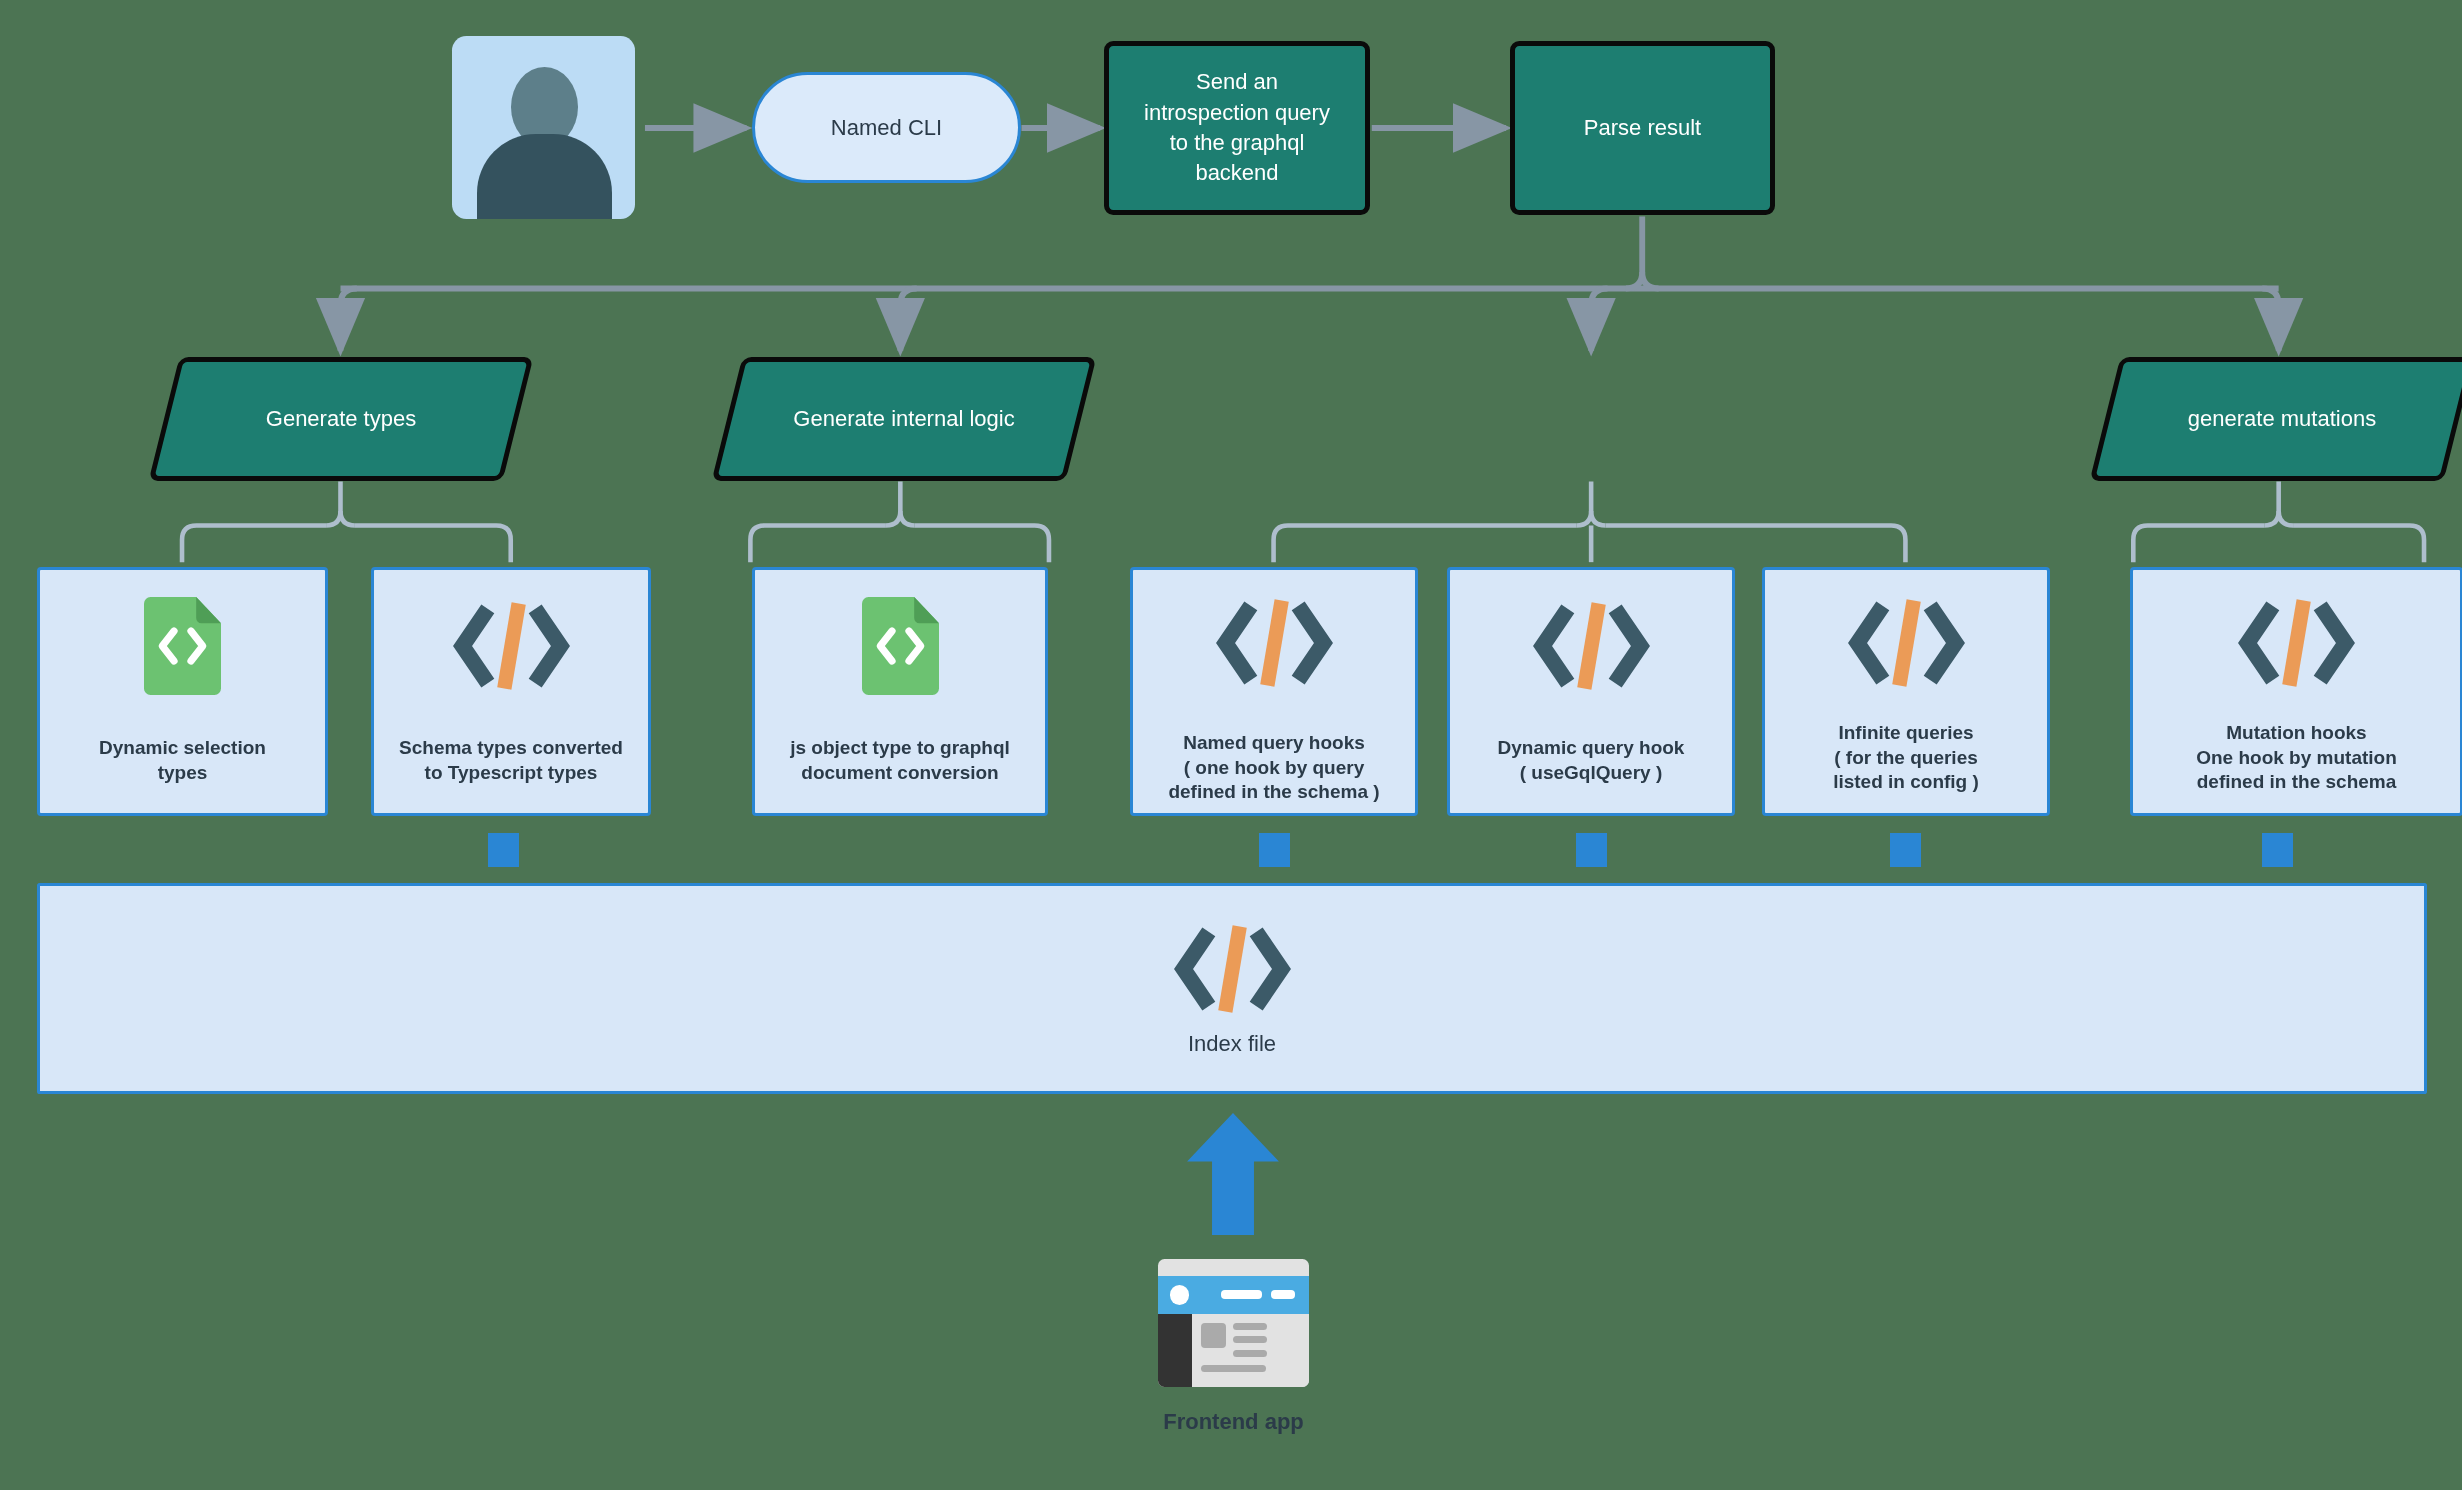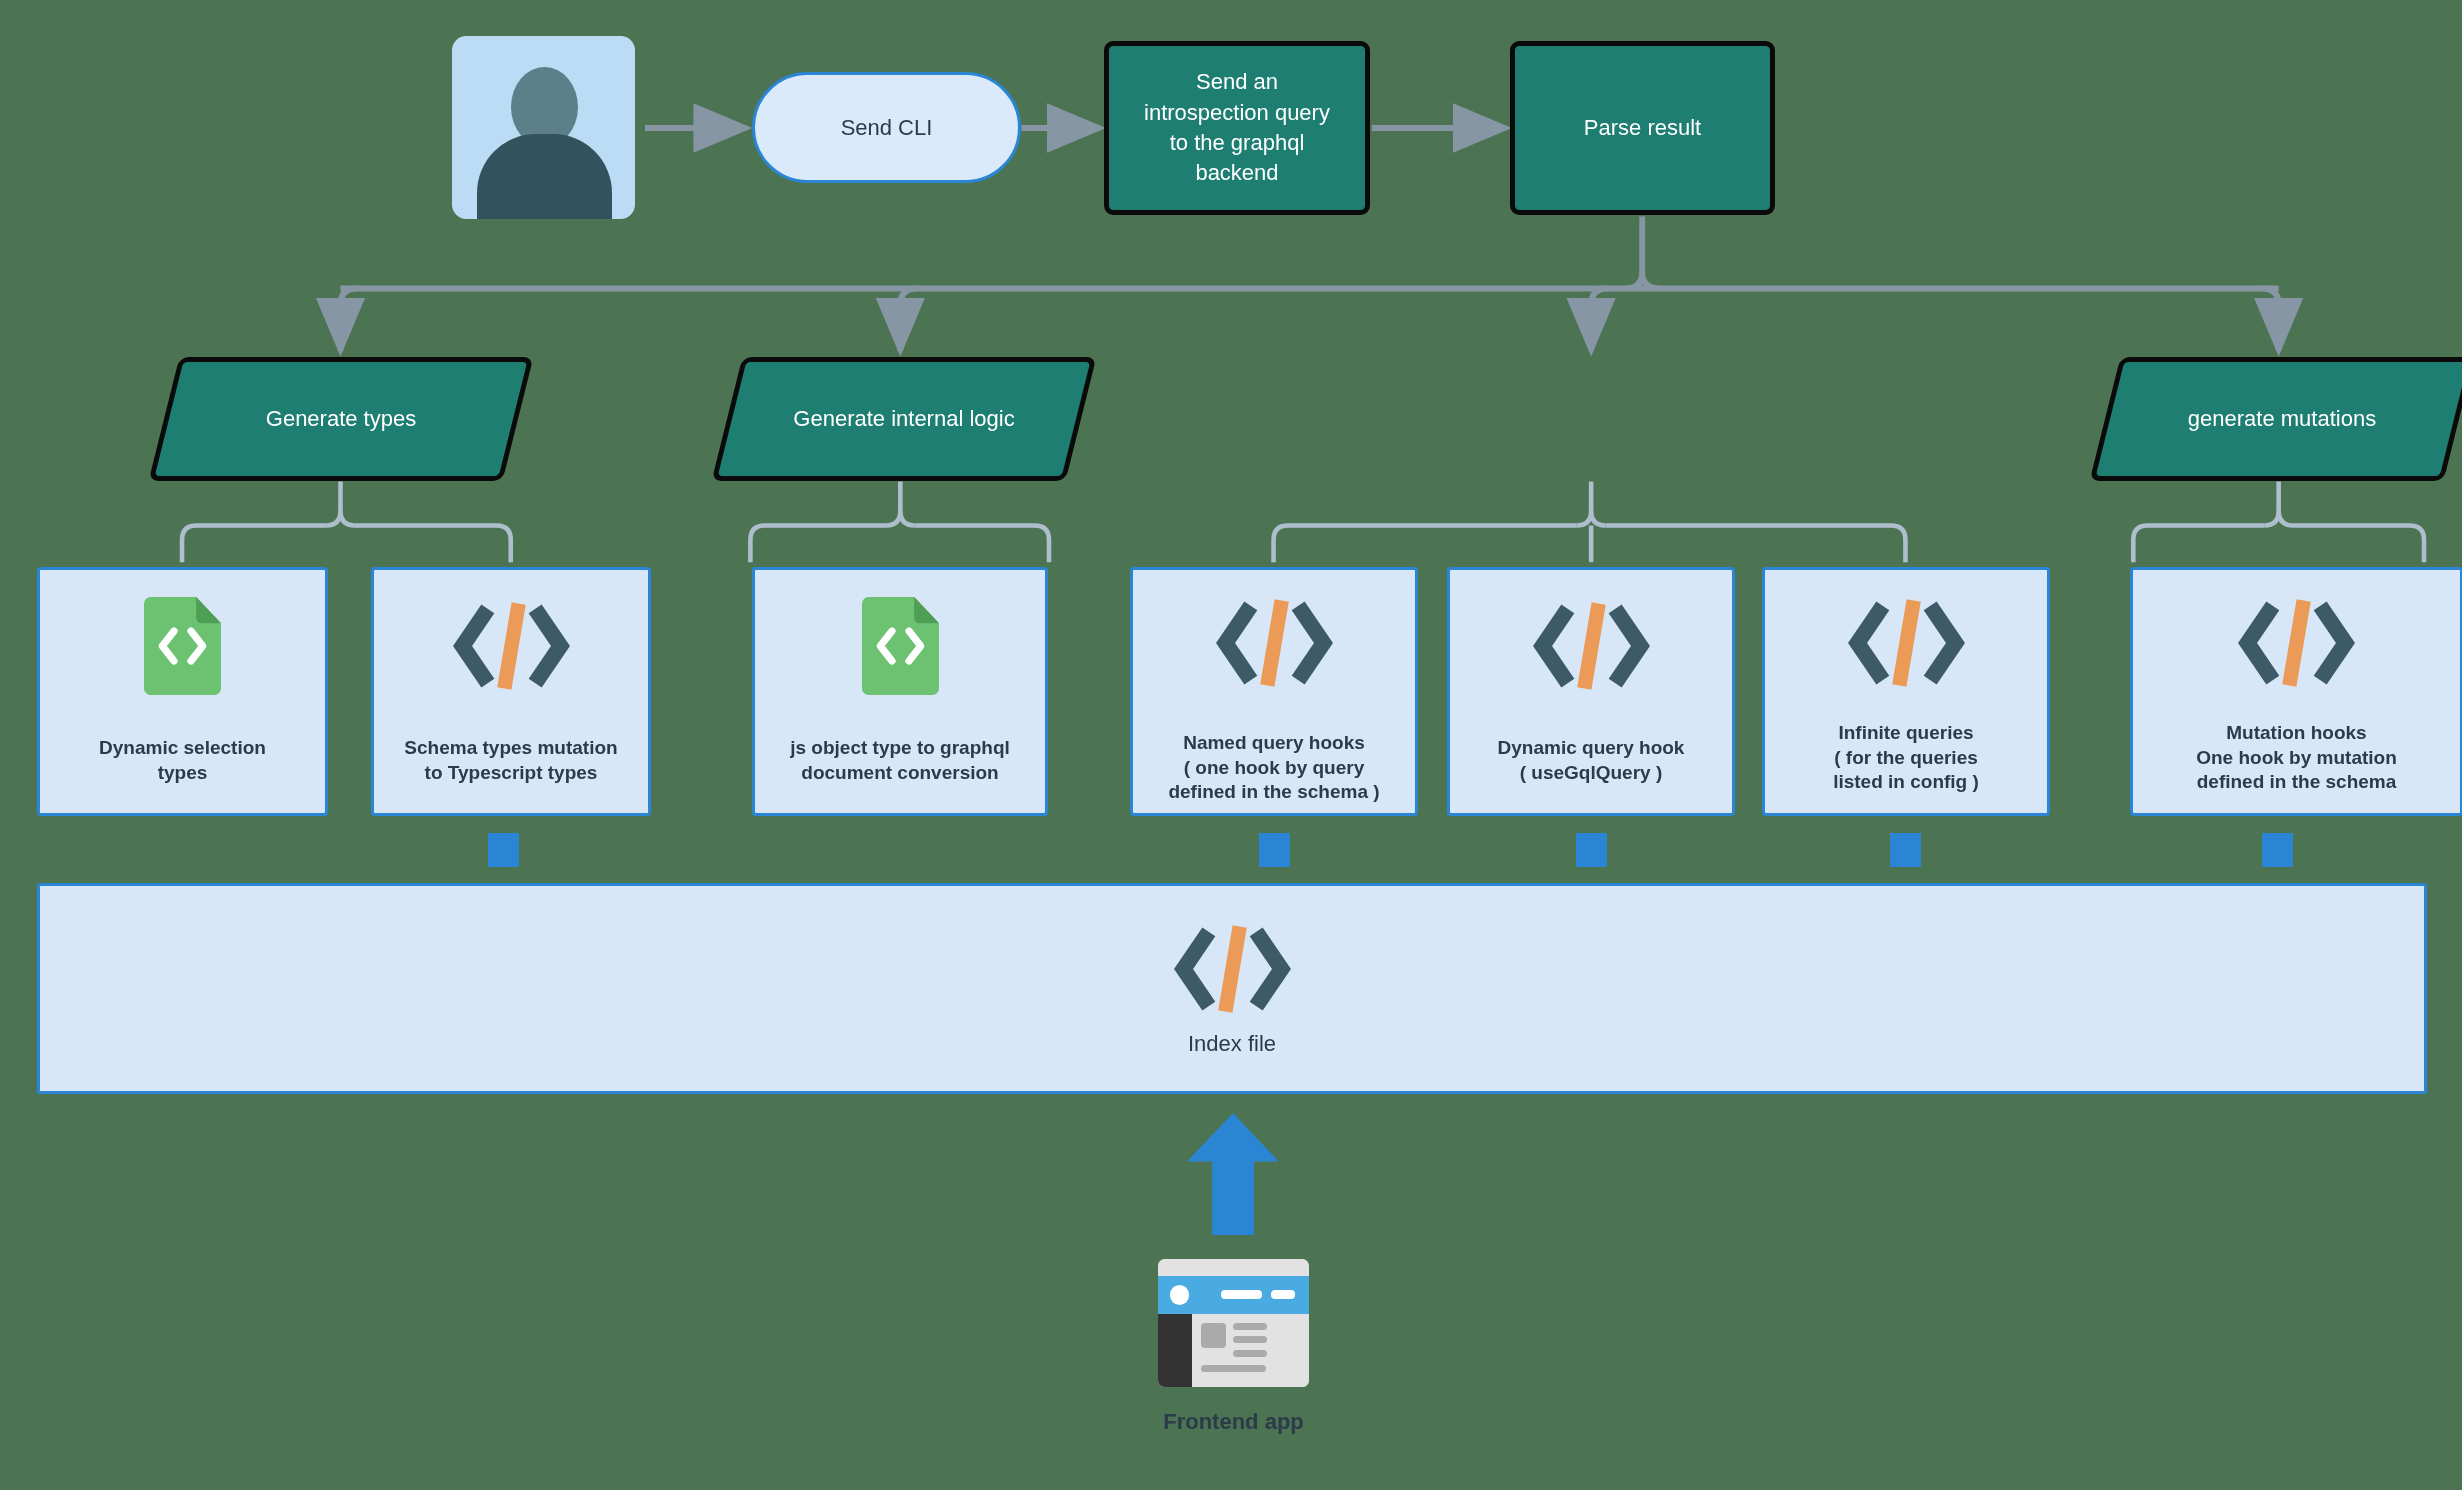--- a/index.html
+++ b/index.html
@@ -194,21 +194,21 @@
       <path d="M 3458,802 L 3280,802 q -22,0 -22,22 L 3258,858"></path>
     </g>
   </svg>
 
   <div class="node avatar-tile" style="left:452px; top:36px; width:183px; height:183px;">
     <div class="avatar-head" style="left:59px; top:31px; width:67px; height:80px;"></div>
     <div class="avatar-body" style="left:25px; top:98px; width:135px; height:98px;"></div>
   </div>
 
   <div class="node stadium" style="left:752px; top:72px; width:269px; height:111px;">
-    <span>Send CLI</span>
+    <span>Named CLI</span>
   </div>
 
   <div class="node teal-box" style="left:1104px; top:41px; width:266px; height:174px;">
     <span style="white-space:pre-line;">Send an
 introspection query
 to the graphql
 backend</span>
   </div>
 
   <div class="node teal-box" style="left:1510px; top:41px; width:265px; height:174px;">
@@ -245,21 +245,21 @@
   </div>
 
   <div class="node card" style="left:371px; top:567px; width:280px; height:249px;">
     <div class="icon-slot" style="height:124px;">
       <svg width="119" height="98" viewBox="0 0 182 150">
         <path d="M48,28 L16,75 L48,122" stroke="#3c5a68" stroke-width="24" fill="none" stroke-linecap="square" stroke-linejoin="miter"></path>
         <path d="M134,28 L166,75 L134,122" stroke="#3c5a68" stroke-width="24" fill="none" stroke-linecap="square" stroke-linejoin="miter"></path>
         <path d="M80,140 L102,10" stroke="#eb9b57" stroke-width="22" fill="none"></path>
       </svg>
     </div>
-    <div class="card-label">Schema types mutation
+    <div class="card-label">Schema types converted
 to Typescript types</div>
   </div>
 
   <div class="node card" style="left:752px; top:567px; width:296px; height:249px;">
     <div class="icon-slot" style="height:124px;">
       <svg width="77" height="98" viewBox="0 0 118 150">
         <path d="M0,10 A10,10 0 0 1 10,0 L80,0 L118,40 L118,140 A10,10 0 0 1 108,150 L10,150 A10,10 0 0 1 0,140 Z" fill="#6cc271"></path>
         <path d="M80,0 L118,40 L88,40 A8,8 0 0 1 80,32 Z" fill="#4f9e56"></path>
         <path d="M46,52 L28,75 L46,98" stroke="#ffffff" stroke-width="11" fill="none" stroke-linecap="round" stroke-linejoin="round"></path>
         <path d="M72,52 L90,75 L72,98" stroke="#ffffff" stroke-width="11" fill="none" stroke-linecap="round" stroke-linejoin="round"></path>

